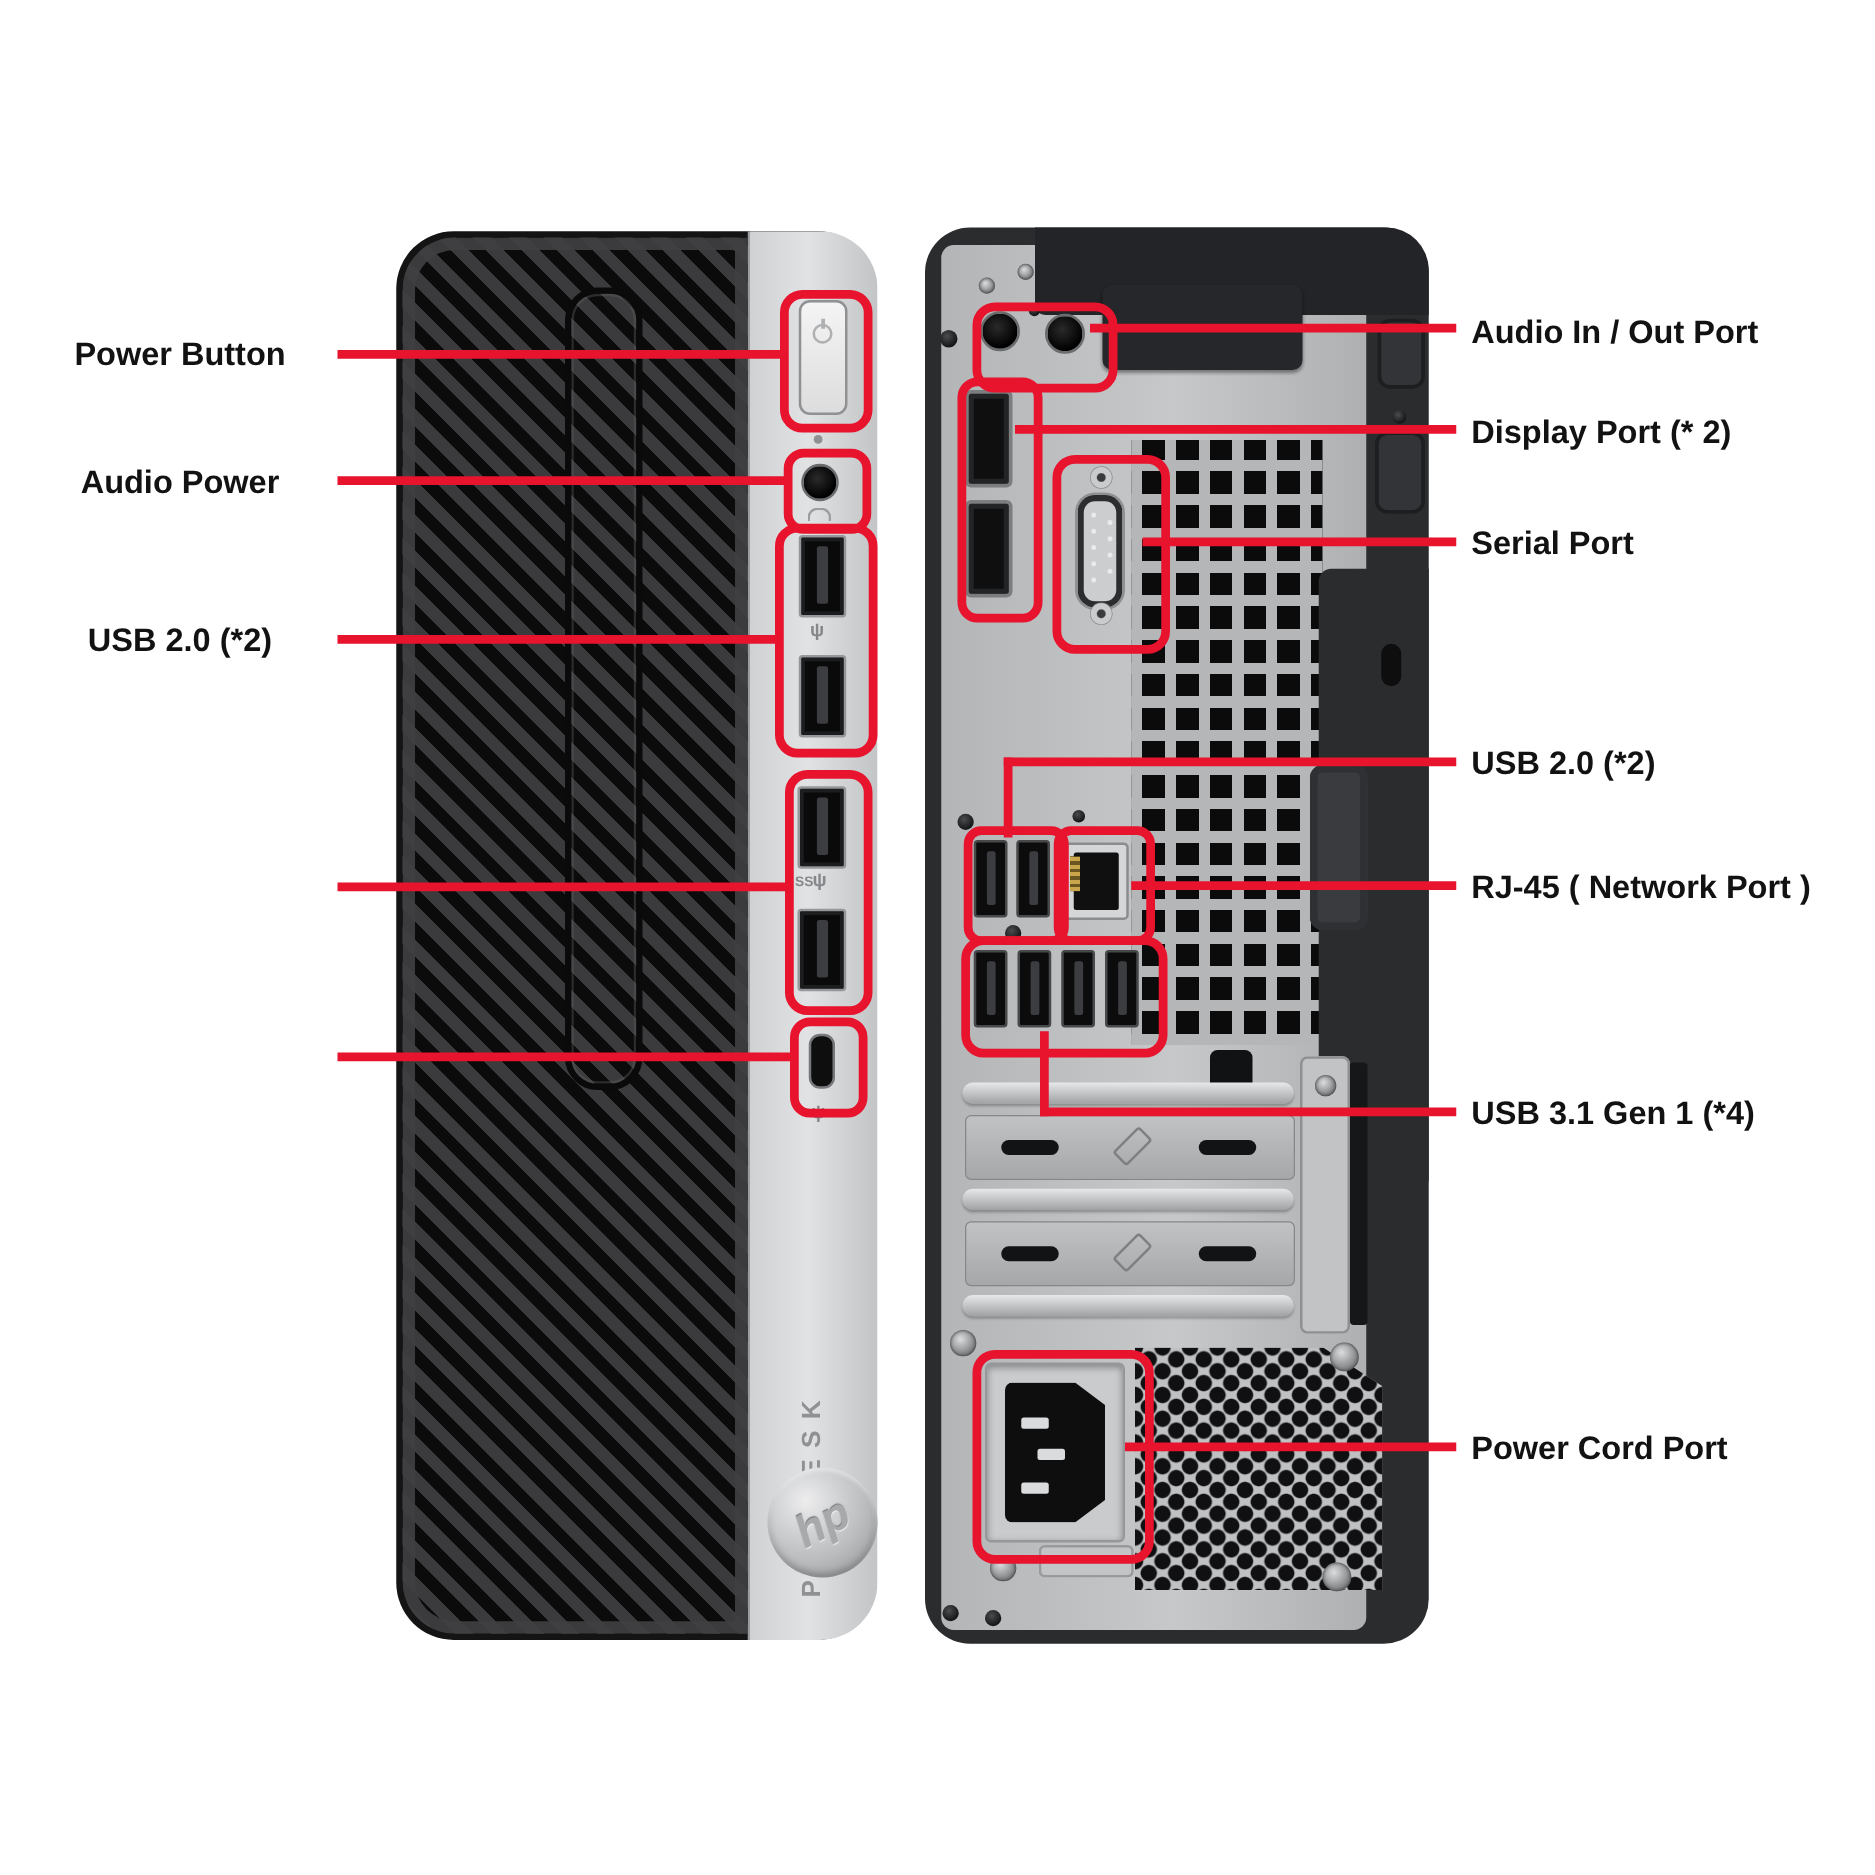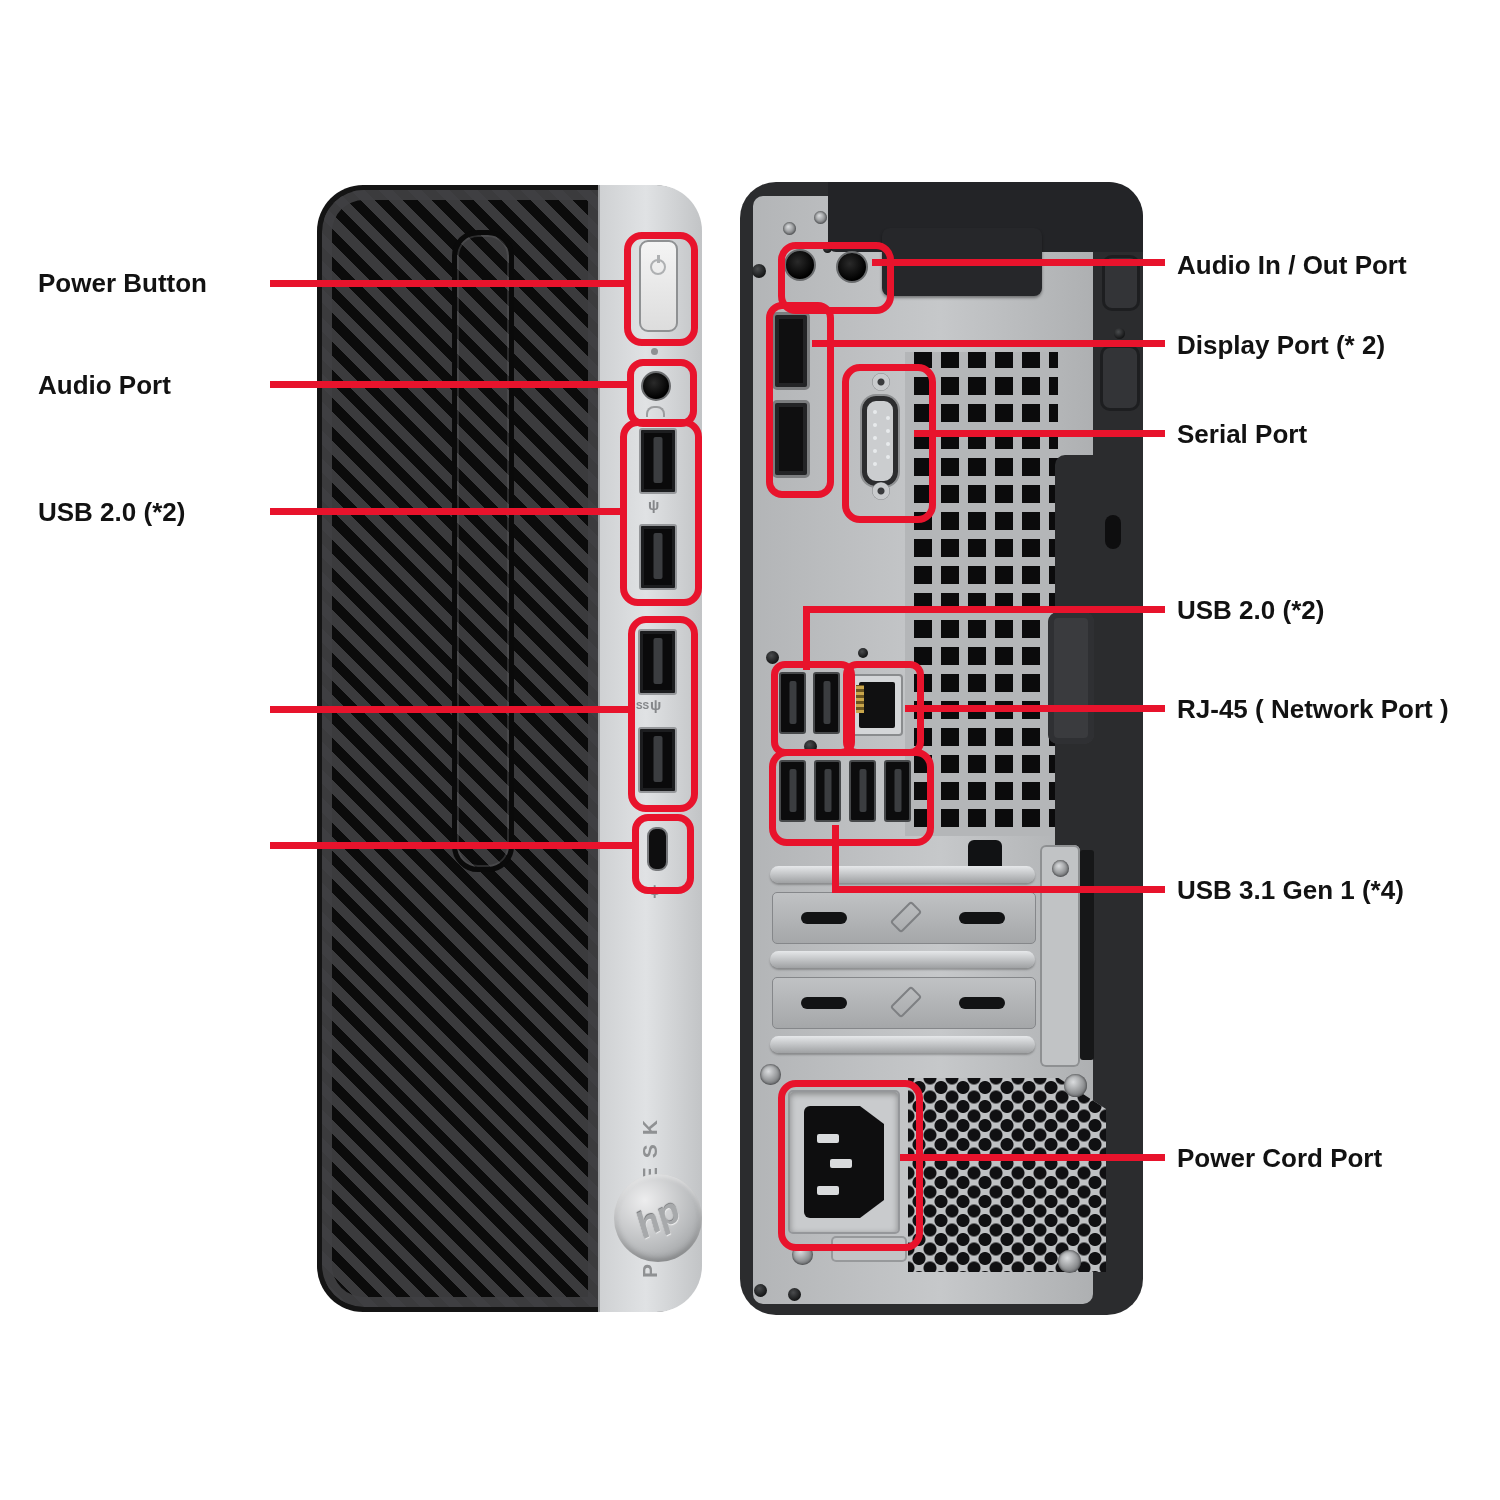--- a/index.html
+++ b/index.html
@@ -2,21 +2,21 @@
 <html><head>
 <meta charset="utf-8">
 <style>
   :root{ --red:#e8132c; }
   html,body{margin:0;padding:0;background:#ffffff;}
   .stage{position:relative;width:1500px;height:1500px;background:#ffffff;overflow:hidden;
          font-family:"Liberation Sans", sans-serif;}
 
   
   .lbl{position:absolute;font-weight:700;font-size:26px;line-height:40px;height:40px;color:#121212;white-space:nowrap;}
-  .lbl-l{left:38px;width:232px;text-align:left;}
+  .lbl-l{left:28px;width:232px;text-align:center;}
   .lbl-r{left:1177px;width:340px;text-align:left;}
   .rl{position:absolute;height:7px;background:var(--red);}
   .rv{position:absolute;width:7px;background:var(--red);}
   .rb{position:absolute;border:7px solid var(--red);border-radius:18px;background:transparent;z-index:30;}
 
   
   .front-tower{position:absolute;left:317px;top:185px;width:383px;height:1127px;border-radius:46px;background:#141414;}
   .front-stripes{position:absolute;left:5px;top:5px;width:276px;height:1117px;border-radius:42px 0 0 42px;
     background:repeating-linear-gradient(45deg,#0b0b0b 0 10px,#3b3b3d 10px 20px);
     box-shadow:inset 0 0 0 10px rgba(64,64,66,.92);}
@@ -28,21 +28,21 @@
     background:linear-gradient(#f4f4f4,#dddddd);}
   .pwr-ring{position:absolute;left:50px;top:74px;width:12px;height:12px;border:2px solid #aeb0b2;border-radius:50%;}
   .pwr-stem{position:absolute;left:57px;top:70px;width:3px;height:8px;background:#aeb0b2;}
   .led{position:absolute;left:51px;top:163px;width:7px;height:7px;border-radius:50%;background:#8e9092;}
   .jack{position:absolute;border-radius:50%;background:radial-gradient(circle at 42% 38%,#2a2a2a,#000 70%);border:2px solid #6a6c6e;}
   .headset{position:absolute;left:46px;top:221px;width:15px;height:9px;border:2px solid #9b9d9f;border-bottom:none;border-radius:8px 8px 0 0;}
   .usba{position:absolute;background:#0a0a0b;border:2px solid #95979a;border-radius:3px;box-shadow:inset 0 0 0 3px #1c1d1f;}
   .usba::after{content:"";position:absolute;left:50%;transform:translateX(-50%);top:12%;height:74%;width:9px;background:#3b3d40;border-radius:2px;}
   .typec{position:absolute;left:47px;top:642px;width:17px;height:40px;border-radius:9px;background:#0e0e0f;border:2px solid #76787b;}
   .micro-ic{position:absolute;color:#85878a;font-size:15px;line-height:15px;font-weight:700;}
-  .ss-ic{position:absolute;color:#85878a;font-size:11px;line-height:11px;font-weight:700;letter-spacing:0;font-family:Liberation Mono, monospace;}
+  .ss-ic{position:absolute;color:#85878a;font-size:11px;line-height:11px;font-weight:700;letter-spacing:0;}
   .prodesk{position:absolute;left:38px;top:845px;width:38px;height:330px;
     writing-mode:vertical-rl;transform:rotate(180deg);text-align:center;
     font-size:21px;font-weight:600;letter-spacing:9px;color:#8f9193;}
   .hp-logo{position:absolute;left:14px;top:989px;width:88px;height:88px;border-radius:50%;
     background:radial-gradient(circle at 35% 30%,#ededee,#b9bbbd 58%,#8c8e90);
     box-shadow:inset 0 -3px 6px rgba(0,0,0,.25), inset 0 2px 4px rgba(255,255,255,.7);
     display:flex;align-items:center;justify-content:center;}
   .hp-logo span{font-size:36px;font-weight:800;font-style:italic;color:#a7a9ab;
     text-shadow:0 1px 1px #f2f2f2,0 -1px 1px #6f7173;transform:rotate(-28deg);}
 
@@ -237,21 +237,21 @@
   <div class="rl z30" style="left:812px;top:340px;width:353px;"></div>
   <div class="rl z30" style="left:914px;top:430px;width:251px;"></div>
   <div class="rv z30" style="left:803px;top:606px;height:64px;"></div>
   <div class="rl z30" style="left:803px;top:606px;width:362px;"></div>
   <div class="rl z30" style="left:905px;top:705px;width:260px;"></div>
   <div class="rv z30" style="left:832px;top:825px;height:68px;"></div>
   <div class="rl z30" style="left:832px;top:886px;width:333px;"></div>
   <div class="rl z30" style="left:900px;top:1154px;width:265px;"></div>
 
   <div class="lbl lbl-l" style="top:263px;">Power Button</div>
-  <div class="lbl lbl-l" style="top:365px;">Audio Port</div>
+  <div class="lbl lbl-l" style="top:365px;">Audio Power</div>
   <div class="lbl lbl-l" style="top:492px;">USB 2.0 (*2)</div>
 
   <div class="lbl lbl-r" style="top:245px;">Audio In / Out Port</div>
   <div class="lbl lbl-r" style="top:325px;">Display Port  (* 2)</div>
   <div class="lbl lbl-r" style="top:414px;">Serial Port</div>
   <div class="lbl lbl-r" style="top:590px;">USB 2.0 (*2)</div>
   <div class="lbl lbl-r" style="top:689px;">RJ-45 ( Network Port )</div>
   <div class="lbl lbl-r" style="top:870px;">USB 3.1 Gen 1 (*4)</div>
   <div class="lbl lbl-r" style="top:1138px;">Power Cord Port</div>
 

